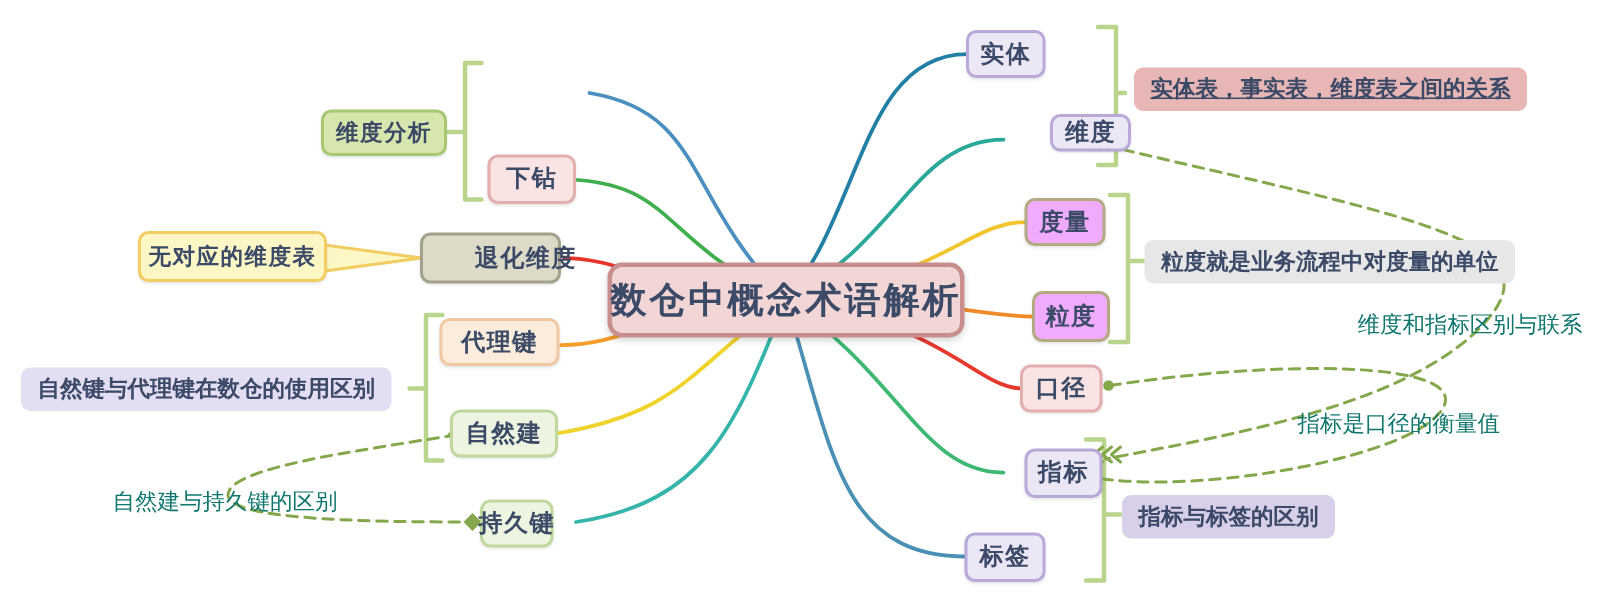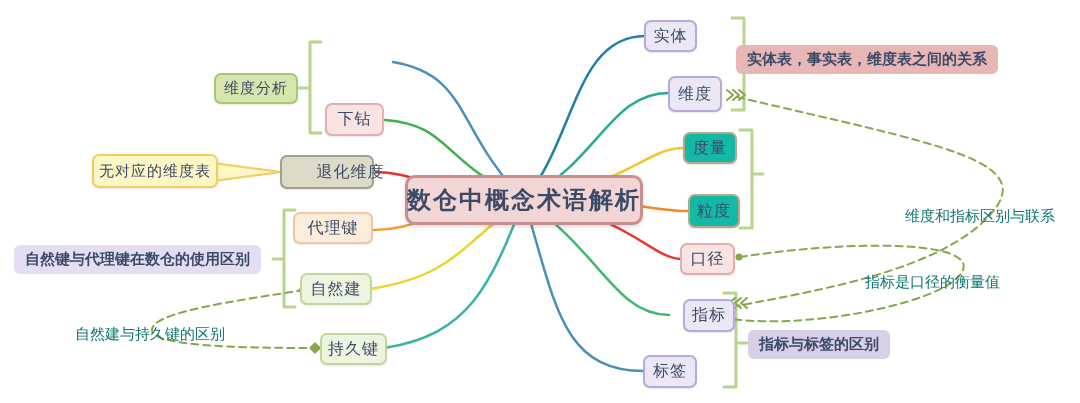--- a/index.html
+++ b/index.html
@@ -5,36 +5,36 @@
   html,body{margin:0;padding:0;background:#ffffff;}
   .canvas{
     position:relative;width:1080px;height:403px;background:#ffffff;overflow:hidden;
     font-family:"Liberation Sans","DejaVu Sans",sans-serif;
   }
   svg.wires{position:absolute;left:0;top:0;z-index:1;}
   .node{
     position:absolute;z-index:2;box-sizing:border-box;
     display:flex;align-items:center;justify-content:center;
     border-radius:7px;border:2px solid;
-    font-size:16px;font-weight:400;color:#3b4a67;letter-spacing:1px;
+    font-size:16px;font-weight:700;color:#3b4a67;letter-spacing:1px;
     box-shadow:0 1px 2px rgba(0,0,0,.10);white-space:nowrap;
   }
   .node.center{
     border-radius:10px;border-width:3px;font-size:24px;font-weight:bold;
     background:#f2d6d6;border-color:#c98f8f;letter-spacing:2px;
     box-shadow:0 2px 4px rgba(0,0,0,.15);
   }
   .node.pink      {background:#f9e3e3;border-color:#e2aeae;}
   .node.greenlab  {background:#d6e6ad;border-color:#a6c873;}
   .node.yellowcall{background:#fdf6c5;border-color:#f2cd62;}
   .node.khakidark {background:#dedac8;border-color:#a3a08c;}
   .node.peach     {background:#fcecdc;border-color:#f0c9a4;}
   .node.lightgreen{background:#edf5e0;border-color:#c0d89e;}
   .node.lavender  {background:#ebe7f5;border-color:#b9a9d9;}
-  .node.khaki     {background:#14b8a6;border-color:#b3a982;}
+  .node.khaki     {background:#f0abfc;border-color:#b3a982;}
   .note{
     position:absolute;z-index:2;box-sizing:border-box;border-radius:6px;
     padding:5px 11px;font-size:15px;font-weight:600;color:#3b4a67;white-space:nowrap;
   }
   .note.red    {background:#e9b6b6;}
   .note.gray   {background:#e7e7e7;}
   .note.purple {background:#d8cfe9;}
   .note.purple2{background:#e3def2;}
   .rel-label{
     position:absolute;z-index:3;font-size:15px;font-weight:500;color:#0f766e;
@@ -93,31 +93,32 @@
   </svg>
 
   <div class="node center" style="left:405px;top:175px;width:238px;height:50px;">数仓中概念术语解析</div>
 
   <div class="node pink" style="left:325px;top:103px;width:59px;height:33px;">下钻</div>
   <div class="node greenlab" style="left:214px;top:73px;width:84px;height:31px;font-size:15px;">维度分析</div>
   <div class="node yellowcall" style="left:92px;top:154px;width:126px;height:34px;font-size:15px;">无对应的维度表</div>
   <div class="node khakidark" style="left:280px;top:155px;width:94px;height:34px;padding-left:47px;">退化维度</div>
   <div class="node peach" style="left:293px;top:212px;width:80px;height:32px;">代理键</div>
   <div class="node lightgreen" style="left:300px;top:273px;width:72px;height:32px;">自然建</div>
-  <div class="node lightgreen" style="left:320px;top:333px;width:67px;height:32px;">持久键</div>
+  <div class="node lightgreen" style="left:320px;top:333px;width:49px;height:32px;">持久键</div>
 
   <div class="node lavender" style="left:644px;top:20px;width:53px;height:32px;">实体</div>
-  <div class="node lavender" style="left:668px;top:76px;width:54px;height:36px;">维度</div>
+  <div class="node lavender" style="left:700px;top:76px;width:54px;height:25px;">维度</div>
   <div class="node khaki" style="left:683px;top:132px;width:54px;height:32px;">度量</div>
   <div class="node khaki" style="left:688px;top:194px;width:52px;height:34px;">粒度</div>
   <div class="node pink" style="left:680px;top:243px;width:55px;height:32px;">口径</div>
   <div class="node lavender" style="left:668px;top:299px;width:52px;height:33px;margin-left:15px;">指标</div>
   <div class="node lavender" style="left:643px;top:355px;width:54px;height:33px;">标签</div>
 
-  <div class="note red" style="left:736px;top:45px;">实体表，事实表，维度表之间的关系</div>
+  <div class="note red" style="left:756px;top:45px;text-decoration:underline;">实体表，事实表，维度表之间的关系</div>
+  <div class="note gray" style="left:763px;top:160px;">粒度就是业务流程中对度量的单位</div>
   <div class="note purple" style="left:748px;top:330px;">指标与标签的区别</div>
   <div class="note purple2" style="left:14px;top:245px;">自然键与代理键在数仓的使用区别</div>
 
   <div class="rel-label" style="left:905px;top:207px;">维度和指标区别与联系</div>
   <div class="rel-label" style="left:865px;top:273px;">指标是口径的衡量值</div>
   <div class="rel-label" style="left:75px;top:325px;">自然建与持久键的区别</div>
 
 </div>
 
 </body></html>

